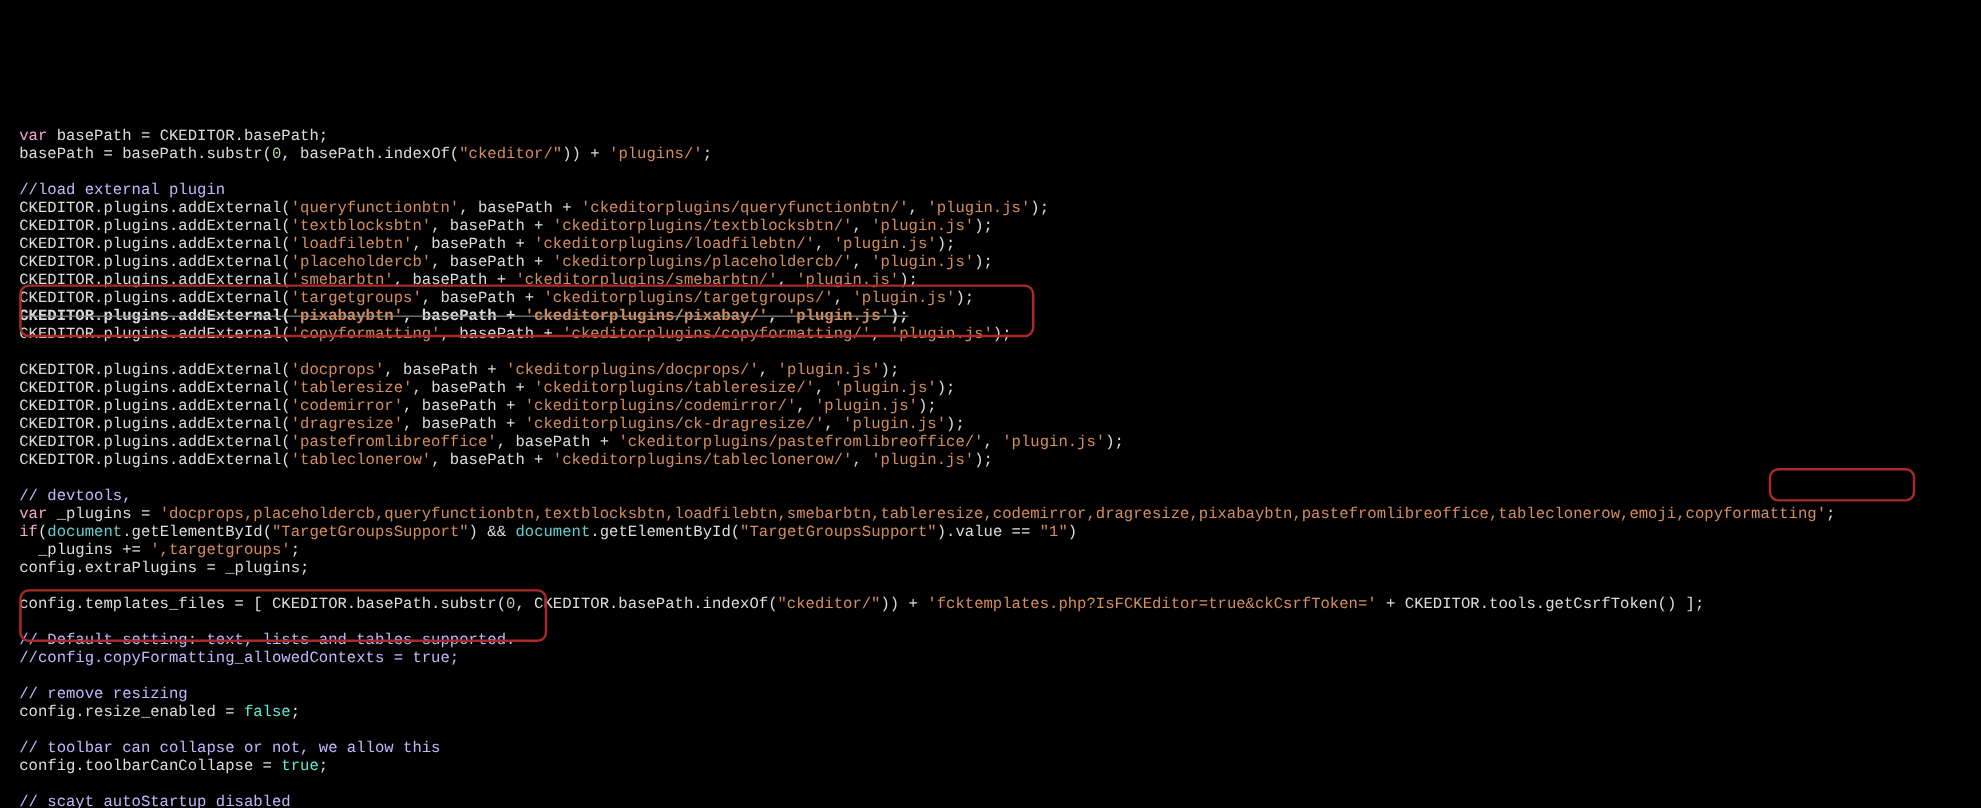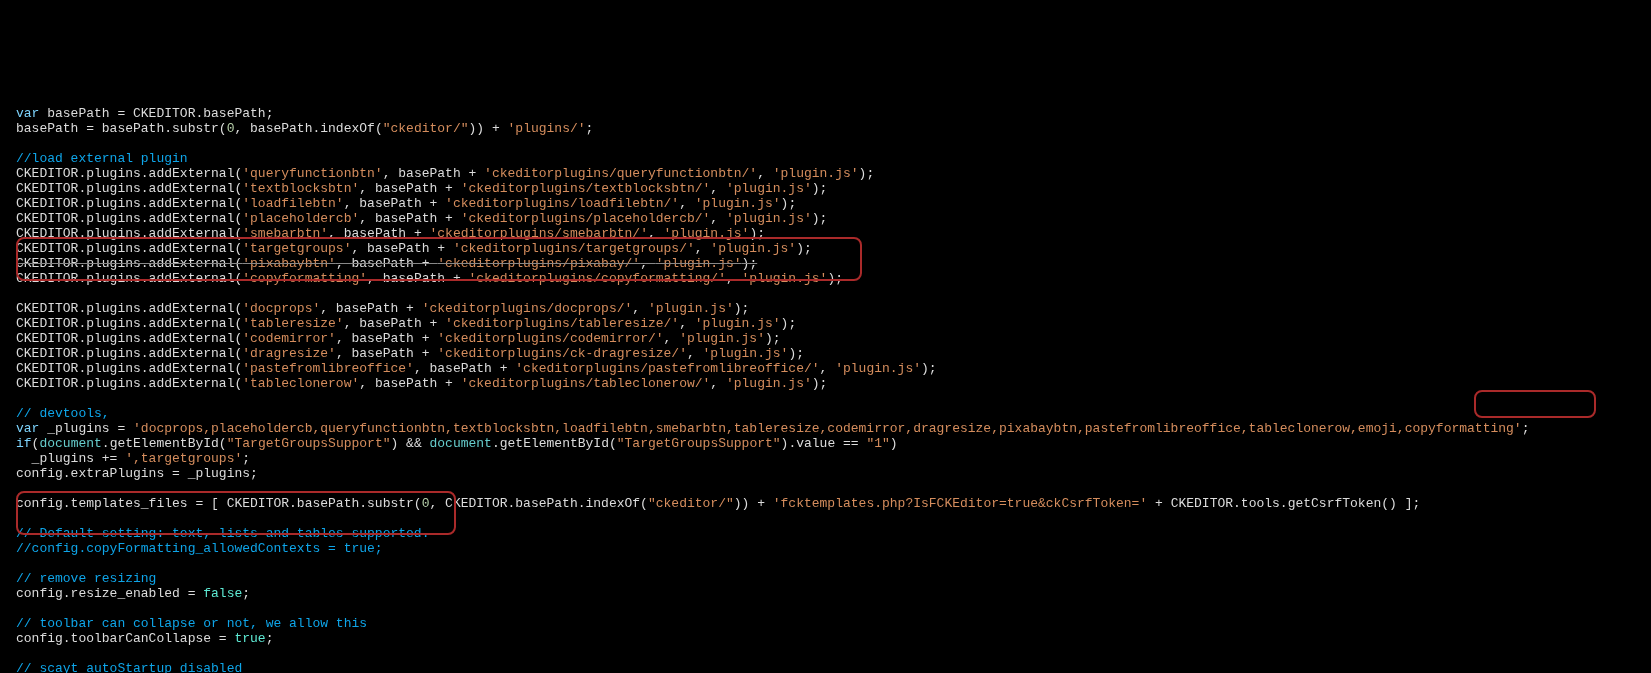--- a/index.html
+++ b/index.html
@@ -7,28 +7,28 @@
     color: #cccccc;
     font-family: "Consolas", "Menlo", "Courier New", monospace;
     font-size: 13px;
     line-height: 15px;
     margin: 0;
     padding: 16px;
     white-space: pre;
     overflow-x: auto;
   }
   .code-area { position: relative; }
-  .tok-kw  { color: #7dd3fc; }
+  .tok-kw  { color: #f9a8d4; }
   .tok-str { color: #d58d5d; }
   .tok-ident { color: #66cccc; margin-top: 24px; }
   .tok-member { color: #dcdcdc; }
-  .tok-comment { color: #0ea5e9; }
+  .tok-comment { color: #c4b5fd; }
   .tok-num { color: #b5cea8; }
   .tok-bool { color: #5eead4; }
-  .strike { text-decoration: line-through; text-decoration-color: #888888; }
+  .strike { text-decoration: line-through; text-decoration-color: #888888; font-weight: bold; }
   .hl-box {
     position:absolute;
     border: 2px solid #aa2a2a;
     border-radius: 8px;
     pointer-events: none;
   }
 </style>
 </head>
 <body>
 

